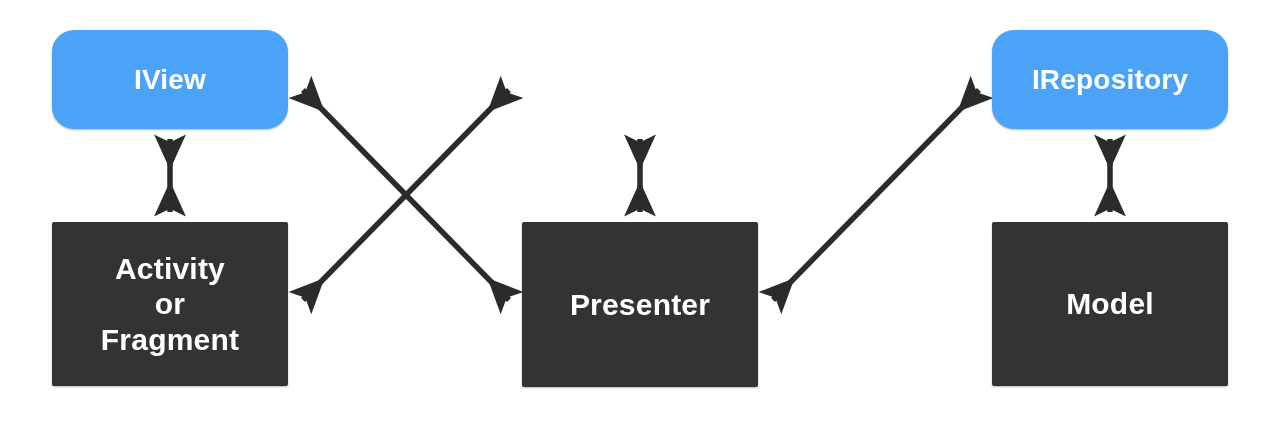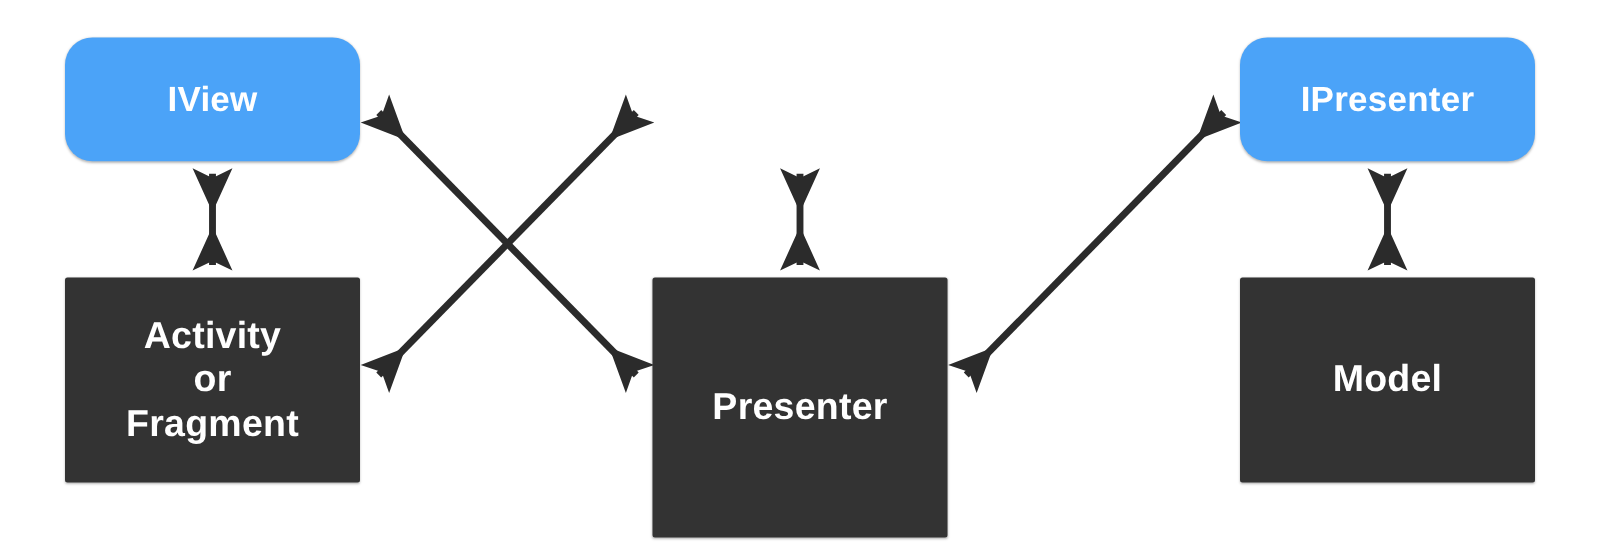--- a/index.html
+++ b/index.html
@@ -53,21 +53,21 @@
     display: block;
     white-space: pre-line;
     padding: 0 10px;
   }
   
   #node-iview        { left: 52px;  top: 30px;  width: 236px; height: 99px; }
   #node-ipresenter   { left: 522px; top: 30px;  width: 236px; height: 99px; }
   #node-irepository  { left: 992px; top: 30px;  width: 236px; height: 99px; }
   
   #node-activity     { left: 52px;  top: 222px; width: 236px; height: 164px; }
-  #node-presenter    { left: 522px; top: 222px; width: 236px; height: 208px; }
+  #node-presenter    { left: 522px; top: 222px; width: 236px; height: 165px; }
   #node-model        { left: 992px; top: 222px; width: 236px; height: 164px; text-align: right; }
 </style>
 </head>
 <body>
 
 <div id="diagram-canvas">
 
   <svg class="arrow-layer" viewBox="0 0 1280 438" width="1280" height="438" xmlns="http://www.w3.org/2000/svg">
     <defs>
       <marker id="head-start" markerWidth="7" markerHeight="7" refX="5.6" refY="3.5" orient="auto-start-reverse" markerUnits="strokeWidth">
@@ -93,21 +93,21 @@
       <line x1="773" y1="300" x2="979" y2="90"></line>
     </g>
   </svg>
 
   <div class="node interface" id="node-iview">
     <span class="node-label">IView</span>
   </div>
 
 
   <div class="node interface" id="node-irepository">
-    <span class="node-label">IPresenter</span>
+    <span class="node-label">IRepository</span>
   </div>
 
   <div class="node implementation" id="node-activity">
     <span class="node-label">Activity
 or
 Fragment</span>
   </div>
 
   <div class="node implementation" id="node-presenter">
     <span class="node-label">Presenter</span>

